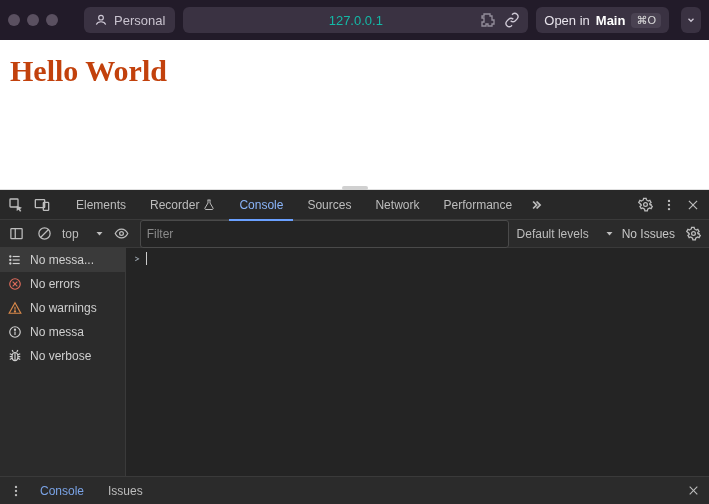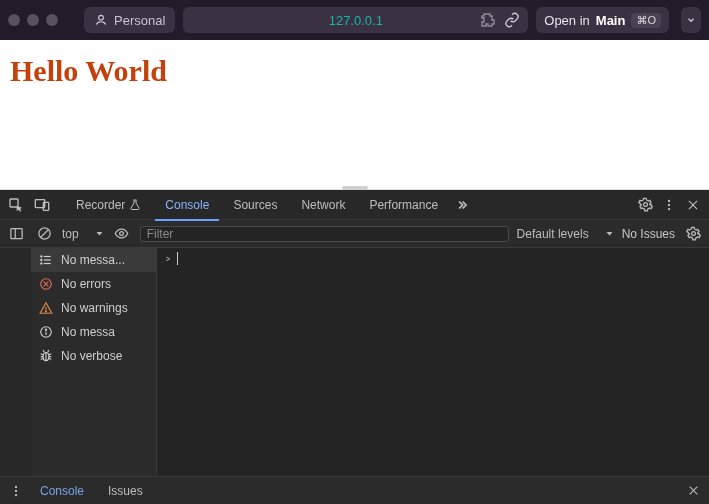--- a/index.html
+++ b/index.html
@@ -33,25 +33,25 @@
   .dt-tabs .left-icons { display:flex; gap:6px; align-items:center; margin-right:10px; }
   .tab { padding:0 10px; height:30px; display:flex; align-items:center; color:#bdbdbd; cursor:default; position:relative; }
   .tab.active { color:#8ab4f8; }
   .tab.active::after { content:""; position:absolute; bottom:-1px; left:0; right:0; height:2px; background:#6aa0ff; }
   .tab .flask { margin-left:4px; }
   .dt-tabs .spacer { flex:1; }
   .iconbtn { width:20px; height:20px; display:flex; align-items:center; justify-content:center; border-radius:3px; color:#bdbdbd; }
 
   .dt-toolbar { height:28px; display:flex; align-items:center; border-bottom:1px solid #3a3a3a; padding:0 6px; gap:8px; background:#2b2b2b; }
   .dropdown { display:flex; align-items:center; gap:16px; color:#bdbdbd; }
-  .filter-input { flex:1; height:16px; background:#242424; border:1px solid #4a4a4a; border-radius:3px; color:#bbb; padding:0 6px; font-size:12px; }
+  .filter-input { flex:1; height:28px; background:#242424; border:1px solid #4a4a4a; border-radius:3px; color:#bbb; padding:0 6px; font-size:12px; }
   .filter-input::placeholder { color:#8a8a8a; }
   .no-issues { color:#c7c7c7; }
 
-  .dt-body { flex:1; display:flex; min-height:0;margin-left:31px; }
+  .dt-body { flex:1; display:flex; min-height:0; }
   .dt-sidebar { width:126px; background:#2b2b2b; border-right:1px solid #3a3a3a; overflow:hidden; }
   .sb-item { display:flex; align-items:center; gap:8px; padding:5px 8px; color:#cfcfcf; white-space:nowrap; text-overflow:ellipsis; overflow:hidden; }
   .sb-item.sel { background:#3a3a3a; }
   .sb-icon { width:14px; height:14px; flex:0 0 14px; display:flex; align-items:center; justify-content:center; }
 
   .dt-console-area { flex:1; display:flex; flex-direction:column; background:#242424; }
   .prompt { padding:4px 8px; color:#9da7b0; display:flex; align-items:center; gap:6px; }
   .caret { font-family:monospace; font-size:10px; transform:scaleX(1.8); }
   .cursor { width:1px; height:13px; background:#ccc; display:inline-block; }
 
@@ -128,20 +128,23 @@
             <path d="M13 13l8 3-3 2 2 3-2 1-2-3-3 2z" fill="#bdbdbd" stroke="none"></path>
           </svg>
       </span>
       <span class="iconbtn">
         <svg width="16" height="16" viewBox="0 0 24 24" fill="none" stroke="#bdbdbd" stroke-width="2">
             <rect x="2" y="4" width="14" height="12" rx="1"></rect>
             <rect x="14" y="8" width="8" height="12" rx="1"></rect>
           </svg>
       </span>
     </div>
+    <div class="tab">
+        <span>Elements</span>
+      </div>
     <div class="tab">
       <span>Recorder</span>
       <span class="flask">
         <svg width="12" height="12" viewBox="0 0 24 24" fill="none" stroke="#bdbdbd" stroke-width="2">
             <path d="M9 2h6M10 2v6l-6 10a2 2 0 0 0 2 3h12a2 2 0 0 0 2-3l-6-10V2"></path>
           </svg>
       </span>
     </div>
     <div class="tab active">
         <span>Console</span>

